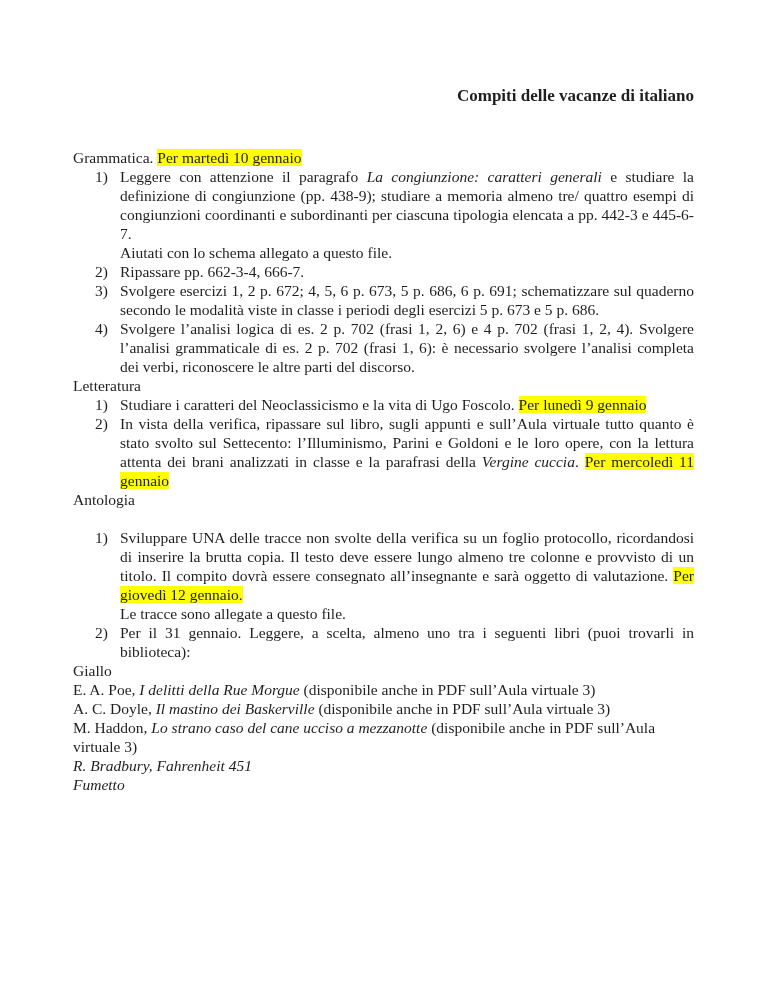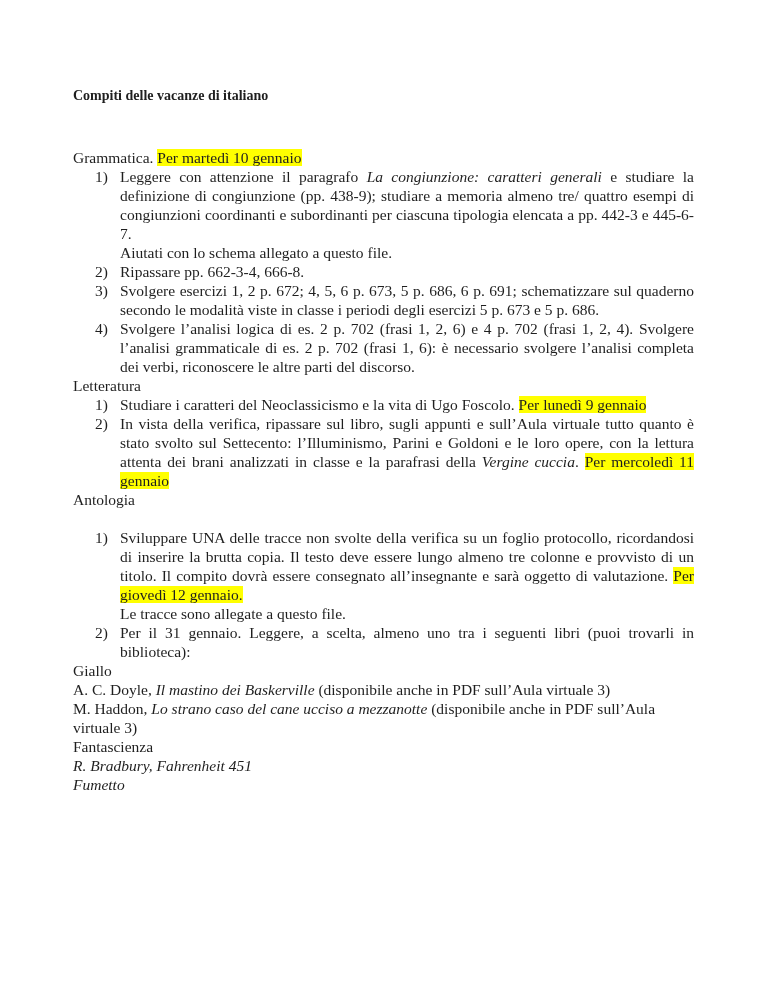--- a/index.html
+++ b/index.html
@@ -10,24 +10,24 @@
     background: var(--paper, #ffffff);
     color: var(--ink, #1f1f1f);
     font-family: "Liberation Serif", "DejaVu Serif", serif;
     font-size: 15.5px;
     line-height: 19px;
     padding: 86px 74px 0 73px;
     overflow: hidden;
   }
   h1.block-title {
     margin: 0 0 43px 0;
-    font-size: 14px;
+    font-size: 17px;
     line-height: 19px;
     font-weight: bold;
-    text-align: left;
+    text-align: right;
   }
   .block { margin: 0; }
   .block.heading { font-weight: bold; }
   .block.li {
     position: relative;
     padding-left: 47px;
     text-align: justify;
   }
   .block.li .marker {
     position: absolute;
@@ -41,31 +41,31 @@
   .hl { background: var(--hl, #ffff00); }
 </style>
 </head>
 <body>
 
 <div class="page">
   <h1 class="block-title">Compiti delle vacanze di italiano</h1>
   <main>
       <div class="block heading"><span class="b">Grammatica. </span><span class="b hl">Per martedì 10 gennaio</span></div>
       <div class="block li"><span class="marker">1)</span><span><span>Leggere con attenzione il paragrafo </span><span class="i">La congiunzione: caratteri generali</span><span> e studiare la definizione di congiunzione (pp. 438-9); studiare </span><span class="u">a memoria</span><span> almeno tre/ quattro esempi di congiunzioni coordinanti e subordinanti per ciascuna tipologia elencata a pp. 442-3 e 445-6-7.</span><br><span class="u">Aiutati con lo schema allegato a questo file</span><span>.</span></span></div>
-      <div class="block li"><span class="marker">2)</span><span><span>Ripassare pp. 662-3-4, 666-8.</span></span></div>
+      <div class="block li"><span class="marker">2)</span><span><span>Ripassare pp. 662-3-4, 666-7.</span></span></div>
       <div class="block li"><span class="marker">3)</span><span><span>Svolgere esercizi </span><span class="b">1, 2</span><span> p. 672; </span><span class="b">4, 5, 6</span><span> p. 673, </span><span class="b">5</span><span> p. 686, </span><span class="b">6</span><span> p. 691; schematizzare sul quaderno secondo le modalità viste in classe i periodi degli esercizi 5 p. 673 e 5 p. 686.</span></span></div>
       <div class="block li"><span class="marker">4)</span><span><span>Svolgere l’analisi logica di es. </span><span class="b">2</span><span> p. 702 (frasi 1, 2, 6) e </span><span class="b">4</span><span> p. 702 (frasi 1, 2, 4). Svolgere l’analisi grammaticale di es. </span><span class="b">2</span><span> p. 702 (frasi 1, 6): è necessario svolgere l’analisi completa dei verbi, riconoscere le altre parti del discorso.</span></span></div>
       <div class="block heading"><span class="b">Letteratura</span></div>
       <div class="block li"><span class="marker">1)</span><span><span>Studiare i caratteri del Neoclassicismo e la vita di Ugo Foscolo. </span><span class="b hl">Per lunedì 9 gennaio</span></span></div>
       <div class="block li"><span class="marker">2)</span><span><span>In vista della verifica, ripassare sul libro, sugli appunti e sull’Aula virtuale </span><span class="u">tutto quanto è stato svolto</span><span> sul Settecento: l’Illuminismo, Parini e Goldoni e le loro opere, con la lettura attenta dei brani analizzati in classe e la parafrasi della </span><span class="i">Vergine cuccia</span><span>. </span><span class="b hl">Per mercoledì 11 gennaio</span></span></div>
       <div class="block heading"><span class="b">Antologia</span></div>
       <div class="block gap"></div>
       <div class="block li"><span class="marker">1)</span><span><span>Sviluppare </span><span class="u">UNA</span><span> delle tracce non svolte della verifica su un foglio protocollo, ricordandosi di inserire la brutta copia. Il testo deve essere lungo </span><span class="u">almeno tre</span><span> colonne e provvisto di un </span><span class="u">titolo</span><span>. </span><span class="b">Il compito dovrà essere consegnato all’insegnante e sarà oggetto di valutazione. </span><span class="b hl">Per giovedì 12 gennaio.</span><br><span class="u">Le tracce sono allegate a questo file.</span></span></div>
       <div class="block li"><span class="marker">2)</span><span><span class="b">Per il 31 gennaio.</span><span> Leggere, a scelta, </span><span class="u">almeno uno</span><span> tra i seguenti libri (puoi trovarli in biblioteca):</span></span></div>
       <div class="block line"><span class="b">Giallo</span></div>
+      <div class="block line"><span>E. A. Poe, </span><span class="i">I delitti della Rue Morgue</span><span> (disponibile anche in PDF sull’Aula virtuale 3)</span></div>
       <div class="block line"><span>A. C. Doyle, </span><span class="i">Il mastino dei Baskerville</span><span> (disponibile anche in PDF sull’Aula virtuale 3)</span></div>
       <div class="block line"><span>M. Haddon, </span><span class="i">Lo strano caso del cane ucciso a mezzanotte</span><span> (disponibile anche in PDF sull’Aula virtuale 3)</span></div>
-      <div class="block line"><span class="b">Fantascienza</span></div>
       <div class="block line"><span class="i">R. Bradbury, Fahrenheit 451</span></div>
       <div class="block line"><span class="b i">Fumetto</span></div>
       <div class="block gap"></div>
     </main>
 </div>
 
 </body></html>

